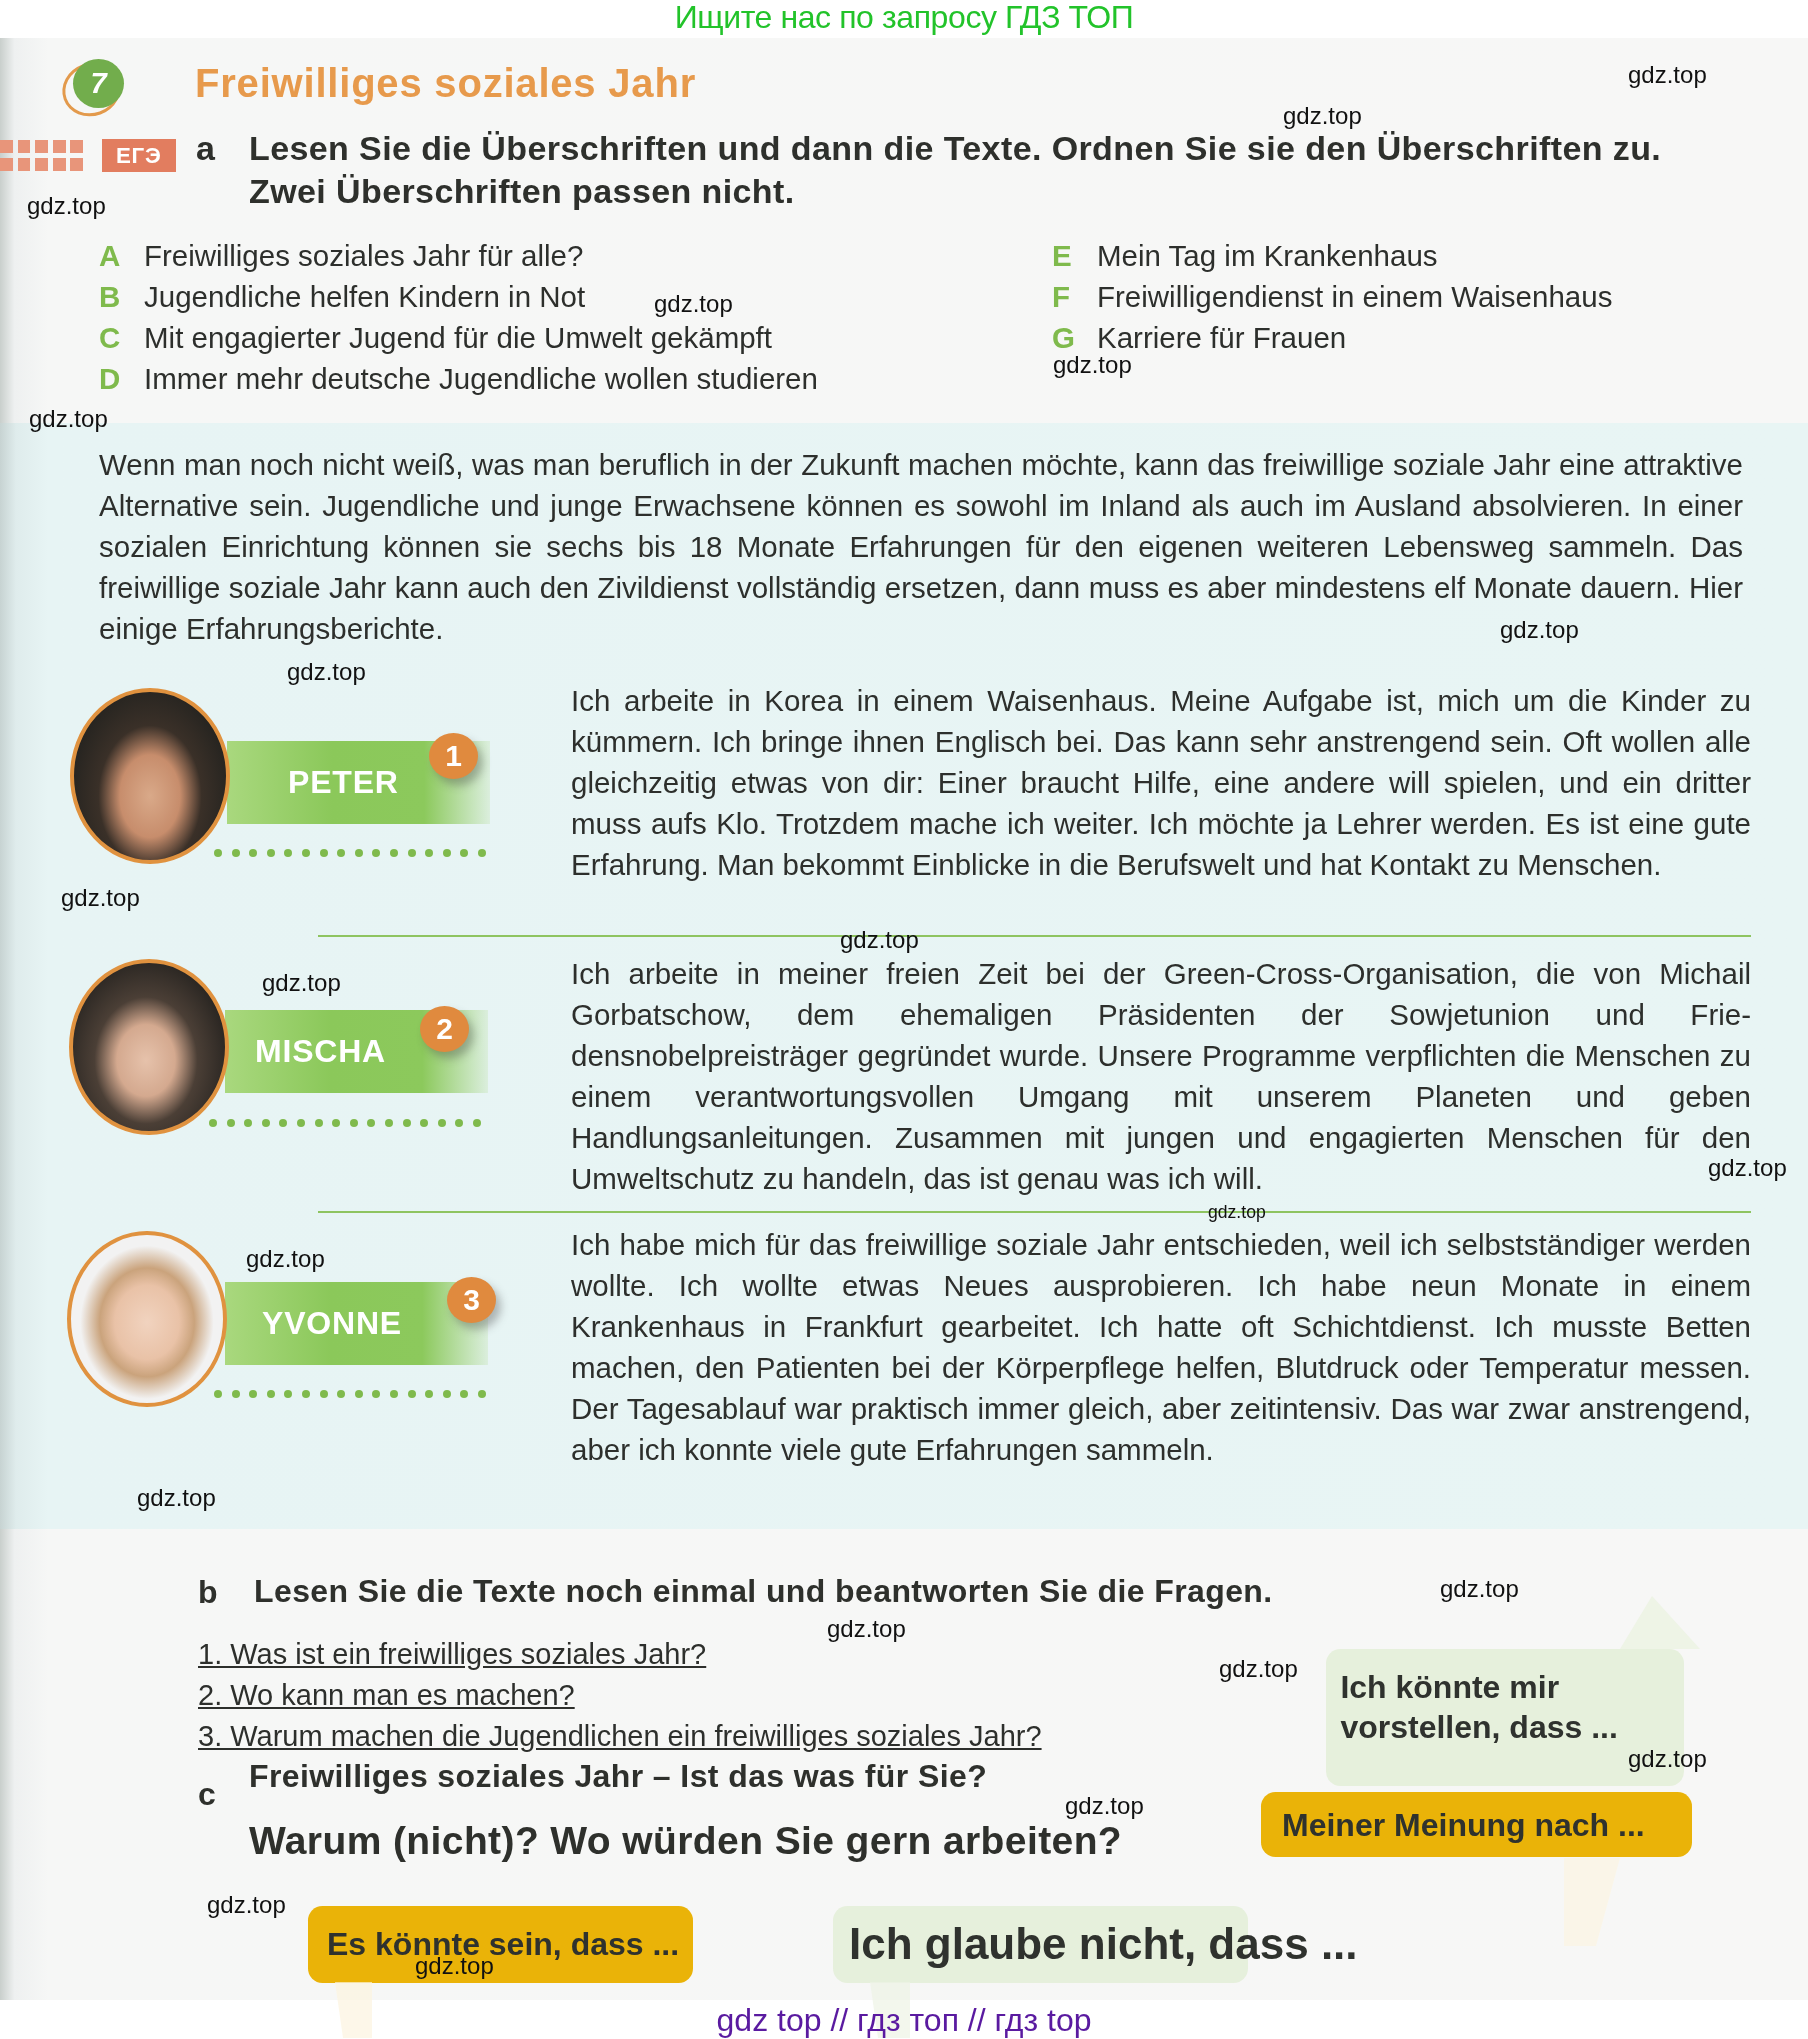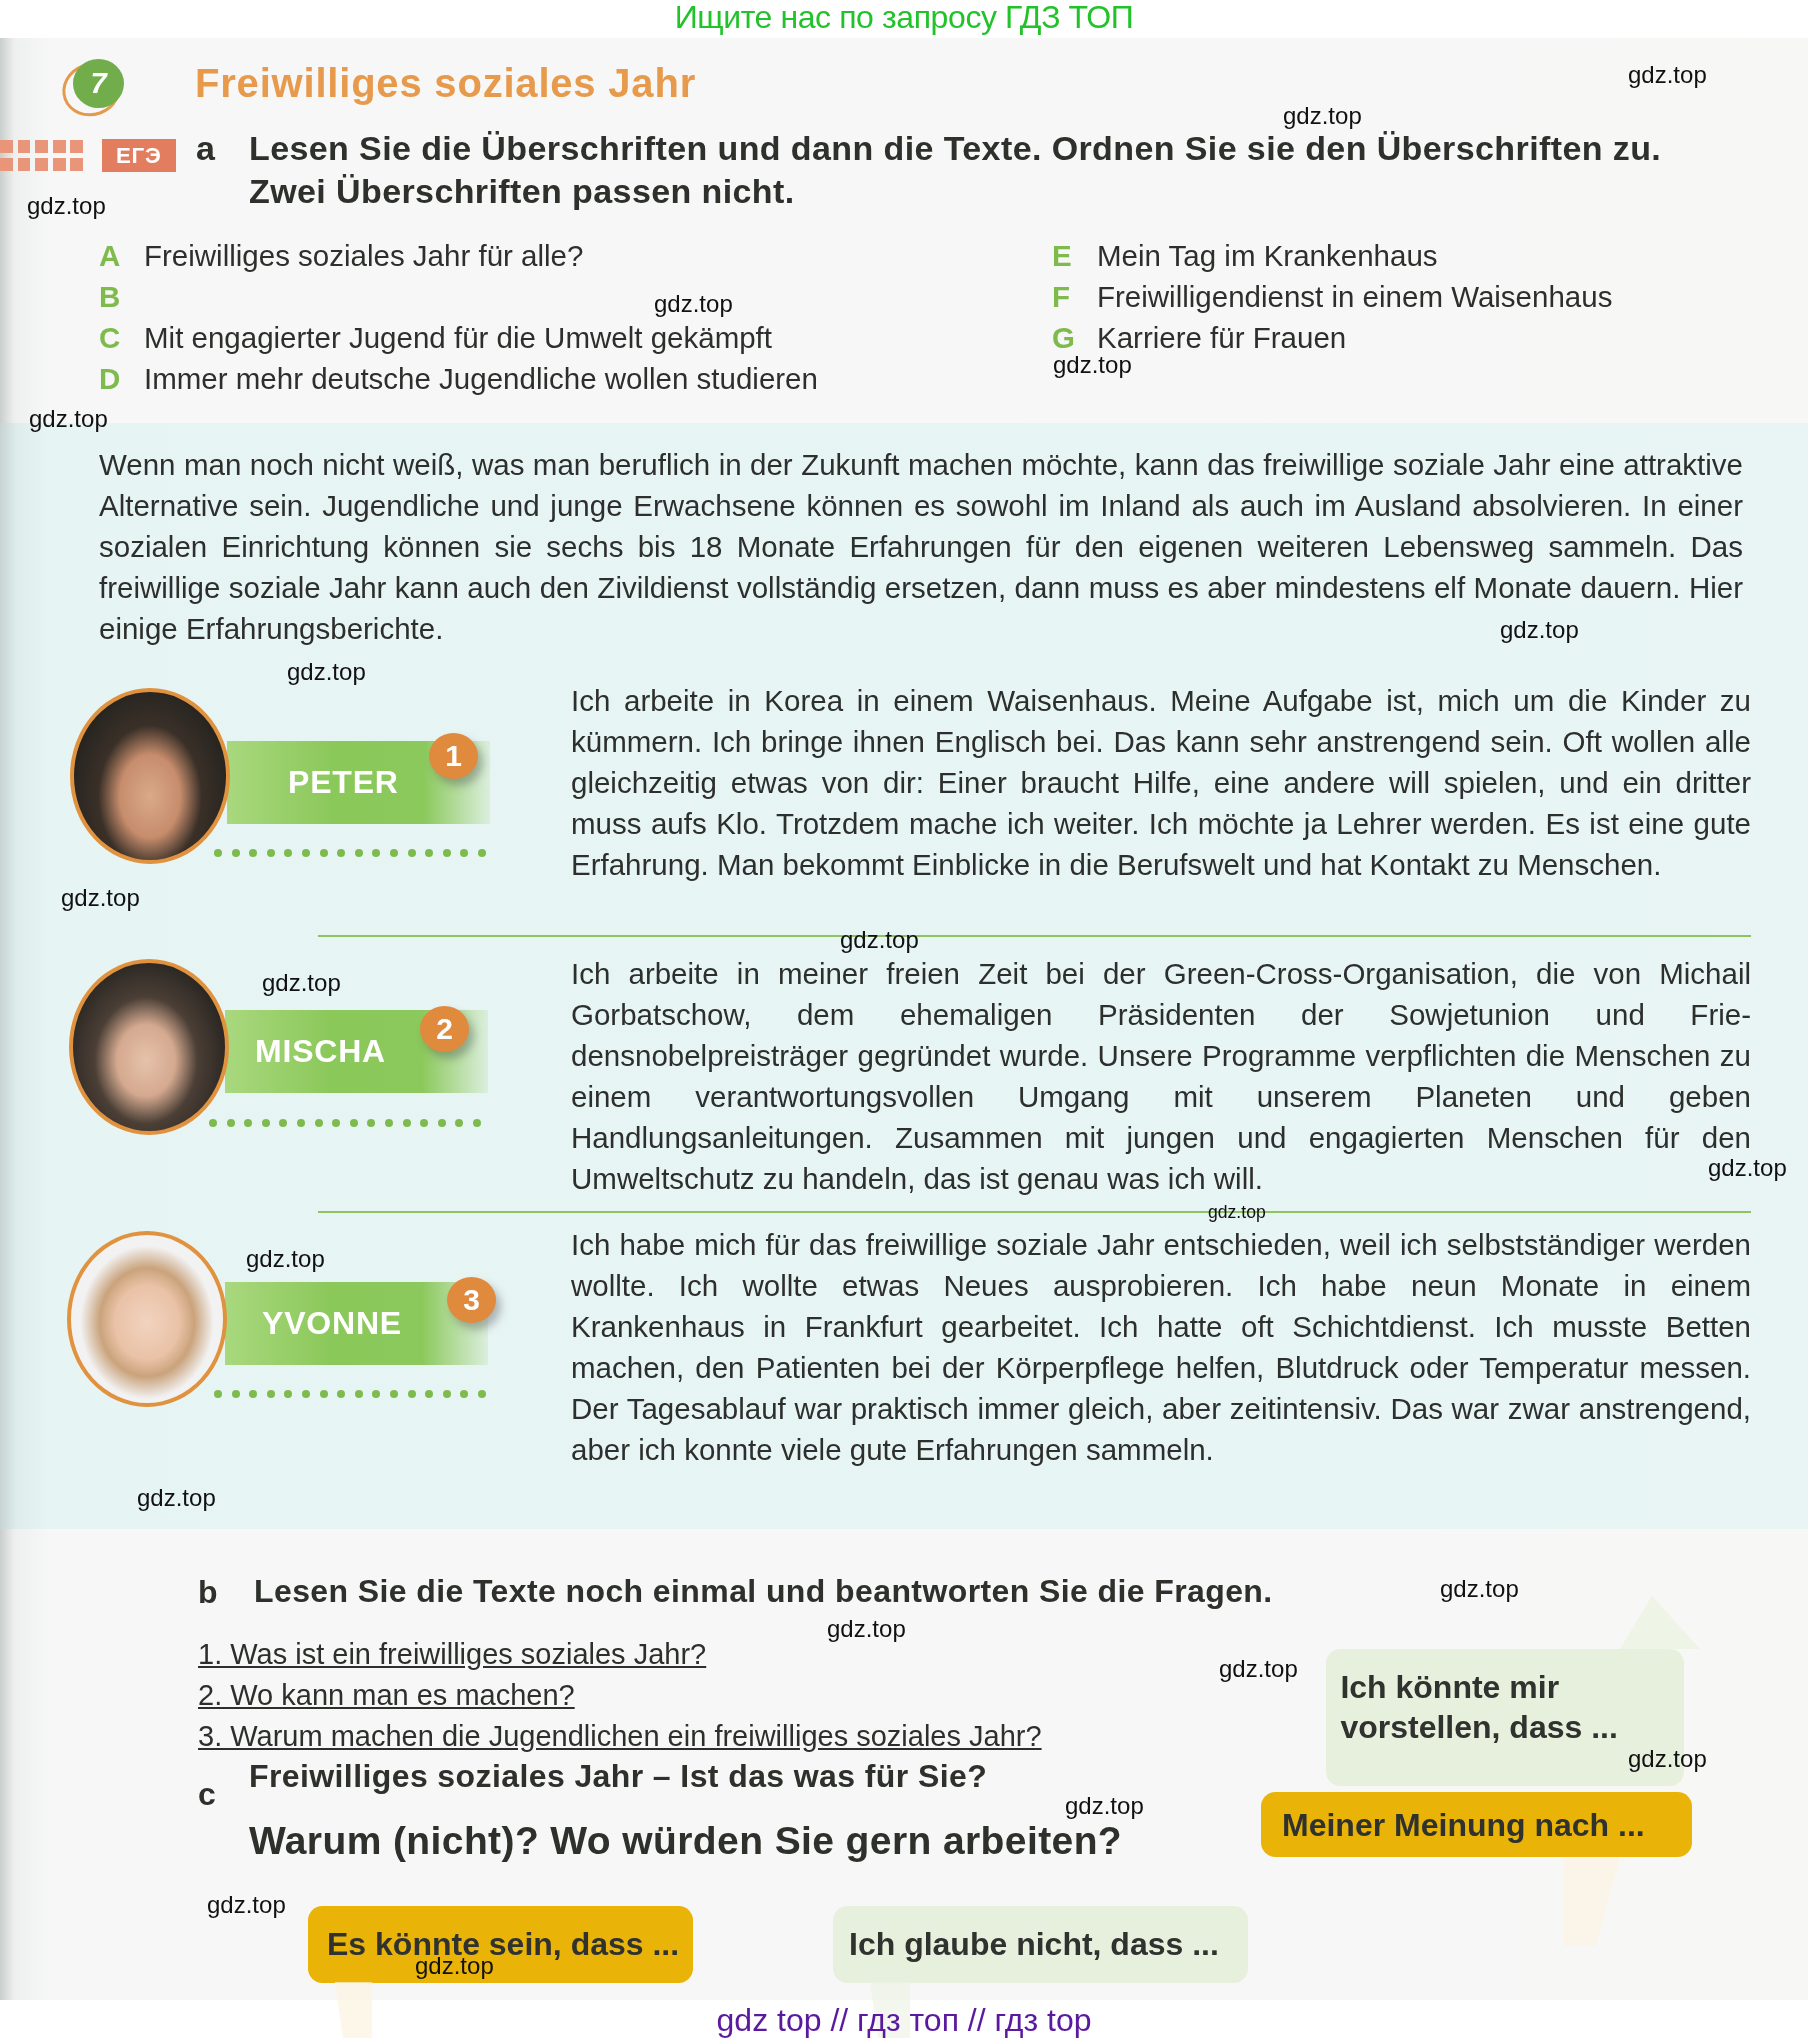--- a/index.html
+++ b/index.html
@@ -124,20 +124,21 @@
 <div class="task-text" style="left:249px; top:128px; white-space:nowrap;">Lesen Sie die Überschriften und dann die Texte. Ordnen Sie sie den Überschriften zu.</div>
 <div class="task-text" style="left:249px; top:171px; white-space:nowrap;">Zwei Überschriften passen nicht.</div>
 
 <div class="hlist" style="left:99px; top:235px;">
   <div class="row">
       <span class="letter">A</span>
       <span>Freiwilliges soziales Jahr für alle?</span>
     </div>
   <div class="row">
       <span class="letter">B</span>
+      <span>Jugendliche helfen Kindern in Not</span>
     </div>
   <div class="row">
       <span class="letter">C</span>
       <span>Mit engagierter Jugend für die Umwelt gekämpft</span>
     </div>
   <div class="row">
       <span class="letter">D</span>
       <span>Immer mehr deutsche Jugendliche wollen studieren</span>
     </div>
 </div>
@@ -260,21 +261,21 @@
 <div class="task-letter" style="left:198px; top:1776px; font-size:32px;">c</div>
 <div class="task-text" style="left:249px; top:1720px; font-size:32px; white-space:nowrap;margin-top:36px;">Freiwilliges soziales Jahr – Ist das was für Sie?</div>
 <div class="task-text" style="left:249px; top:1820px; font-size:39px; white-space:nowrap;">Warum (nicht)? Wo würden Sie gern arbeiten?</div>
 
 <div class="bubble yellow" style="left:308px; top:1906px; width:385px; height:77px;">
   <div style="position:absolute; left:19px; top:17.6px; font-size:32px; line-height:40px; white-space:nowrap;">Es könnte sein, dass ...</div>
 </div>
 <div class="tail" style="left:335px; top:1982px; border-right:29px solid #fdf5e0; border-left:8px solid transparent; border-top:56px solid #fdf5e0; opacity:0.7;"></div>
 
 <div class="bubble green" style="left:833px; top:1906px; width:415px; height:77px;">
-  <div style="position:absolute; left:16px; top:17.6px; font-size:32px; line-height:40px; white-space:nowrap;">Ich glaube nicht, dass ...</div>
+  <div style="position:absolute; left:16px; top:17.6px; font-size:44px; line-height:40px; white-space:nowrap;">Ich glaube nicht, dass ...</div>
 </div>
 <div class="tail" style="left:870px; top:1982px; border-right:32px solid #eef4e6; border-left:8px solid transparent; border-top:56px solid #eef4e6; opacity:0.7;"></div>
 
 <div class="wm" style="left:1628px; top:61px;">gdz.top</div>
 <div class="wm" style="left:1283px; top:102px;">gdz.top</div>
 <div class="wm" style="left:27px; top:192px;">gdz.top</div>
 <div class="wm" style="left:654px; top:290px;">gdz.top</div>
 <div class="wm" style="left:1053px; top:351px;">gdz.top</div>
 <div class="wm" style="left:29px; top:405px;">gdz.top</div>
 <div class="wm" style="left:1500px; top:616px;">gdz.top</div>

